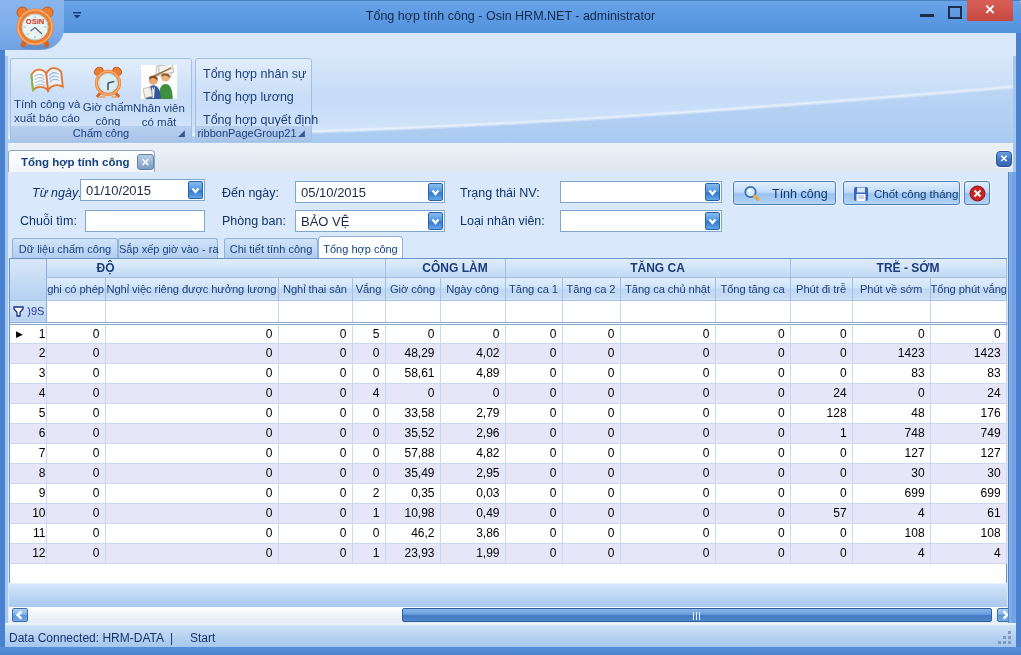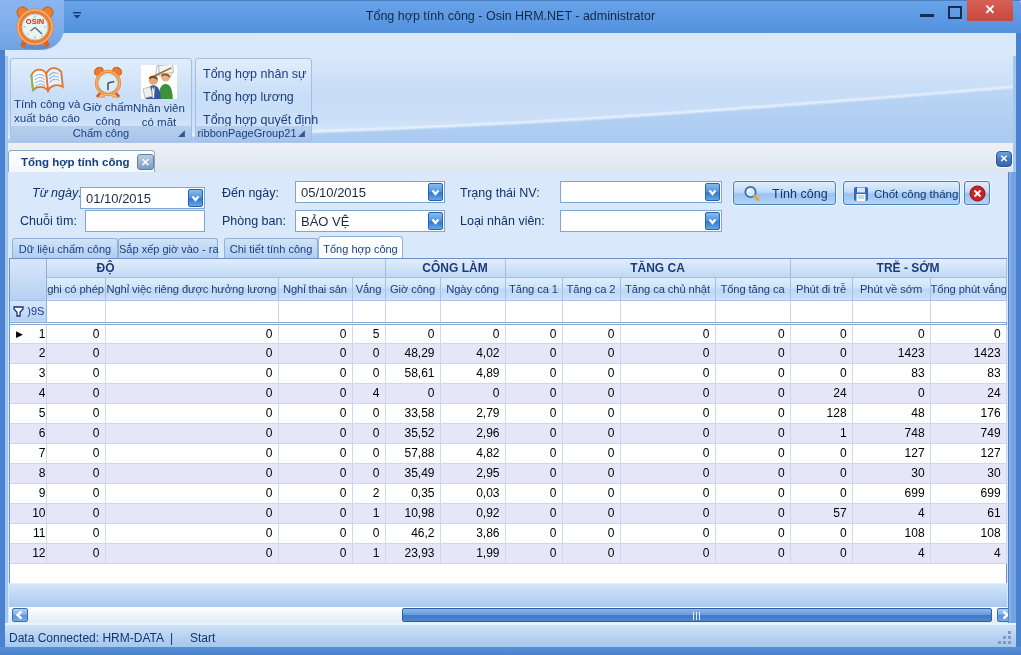--- a/index.html
+++ b/index.html
@@ -219,21 +219,21 @@
 </div>
 </div>
 
 <div id="docstrip">
 <div id="doctab">Tổng hợp tính công<div id="doctabx">✕</div></div>
 <div id="rightx">✕</div>
 </div>
 
 <div id="client"></div>
 <div class="flabel" style="left:32px;top:186px;font-style:italic;">Từ ngày:</div>
-<div class="finput" style="left:80px;top:187px;width:125px;">01/10/2015<div class="fdrop" style="right:1px;">
+<div class="finput" style="left:80px;top:179px;width:125px;">01/10/2015<div class="fdrop" style="right:1px;">
         <svg width="9" height="7" viewBox="0 0 9 7">
           <path d="M1.5 1.5 L4.5 5 L7.5 1.5" stroke="#fff" stroke-width="2.2" fill="none"></path>
         </svg>
       </div></div>
 <div class="flabel" style="left:222px;top:186px;">Đến ngày:</div>
 <div class="finput" style="left:295px;top:181px;width:150px;">05/10/2015<div class="fdrop" style="right:1px;">
         <svg width="9" height="7" viewBox="0 0 9 7">
           <path d="M1.5 1.5 L4.5 5 L7.5 1.5" stroke="#fff" stroke-width="2.2" fill="none"></path>
         </svg>
       </div></div>
@@ -495,21 +495,21 @@
             <td>699</td>
             <td>699</td>
           </tr>
 <tr class="drow even">
             <td class="ind">10</td>
             <td>0</td>
             <td>0</td>
             <td>0</td>
             <td>1</td>
             <td>10,98</td>
-            <td>0,92</td>
+            <td>0,49</td>
             <td>0</td>
             <td>0</td>
             <td>0</td>
             <td>0</td>
             <td>57</td>
             <td>4</td>
             <td>61</td>
           </tr>
 <tr class="drow odd">
             <td class="ind">11</td>

